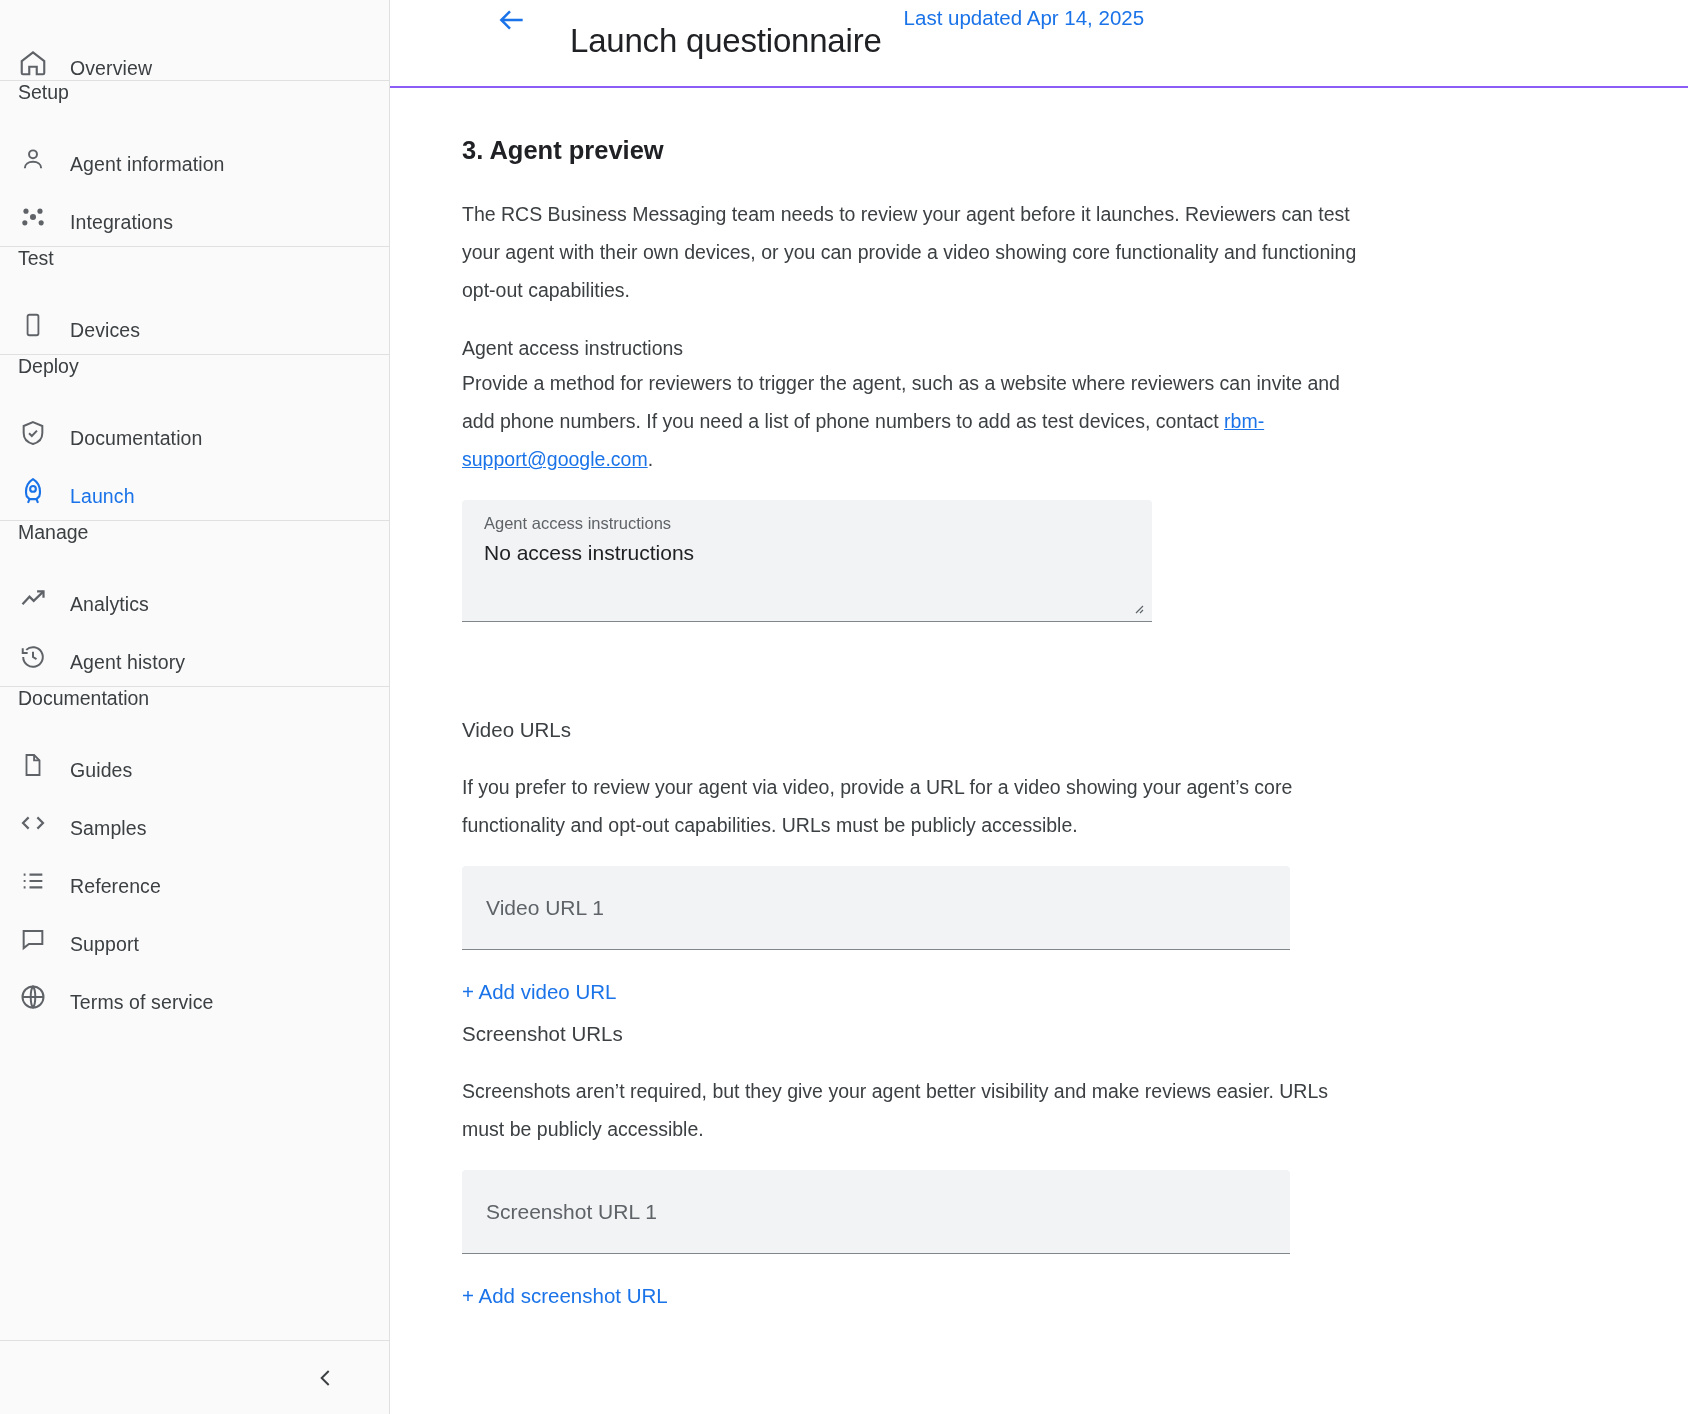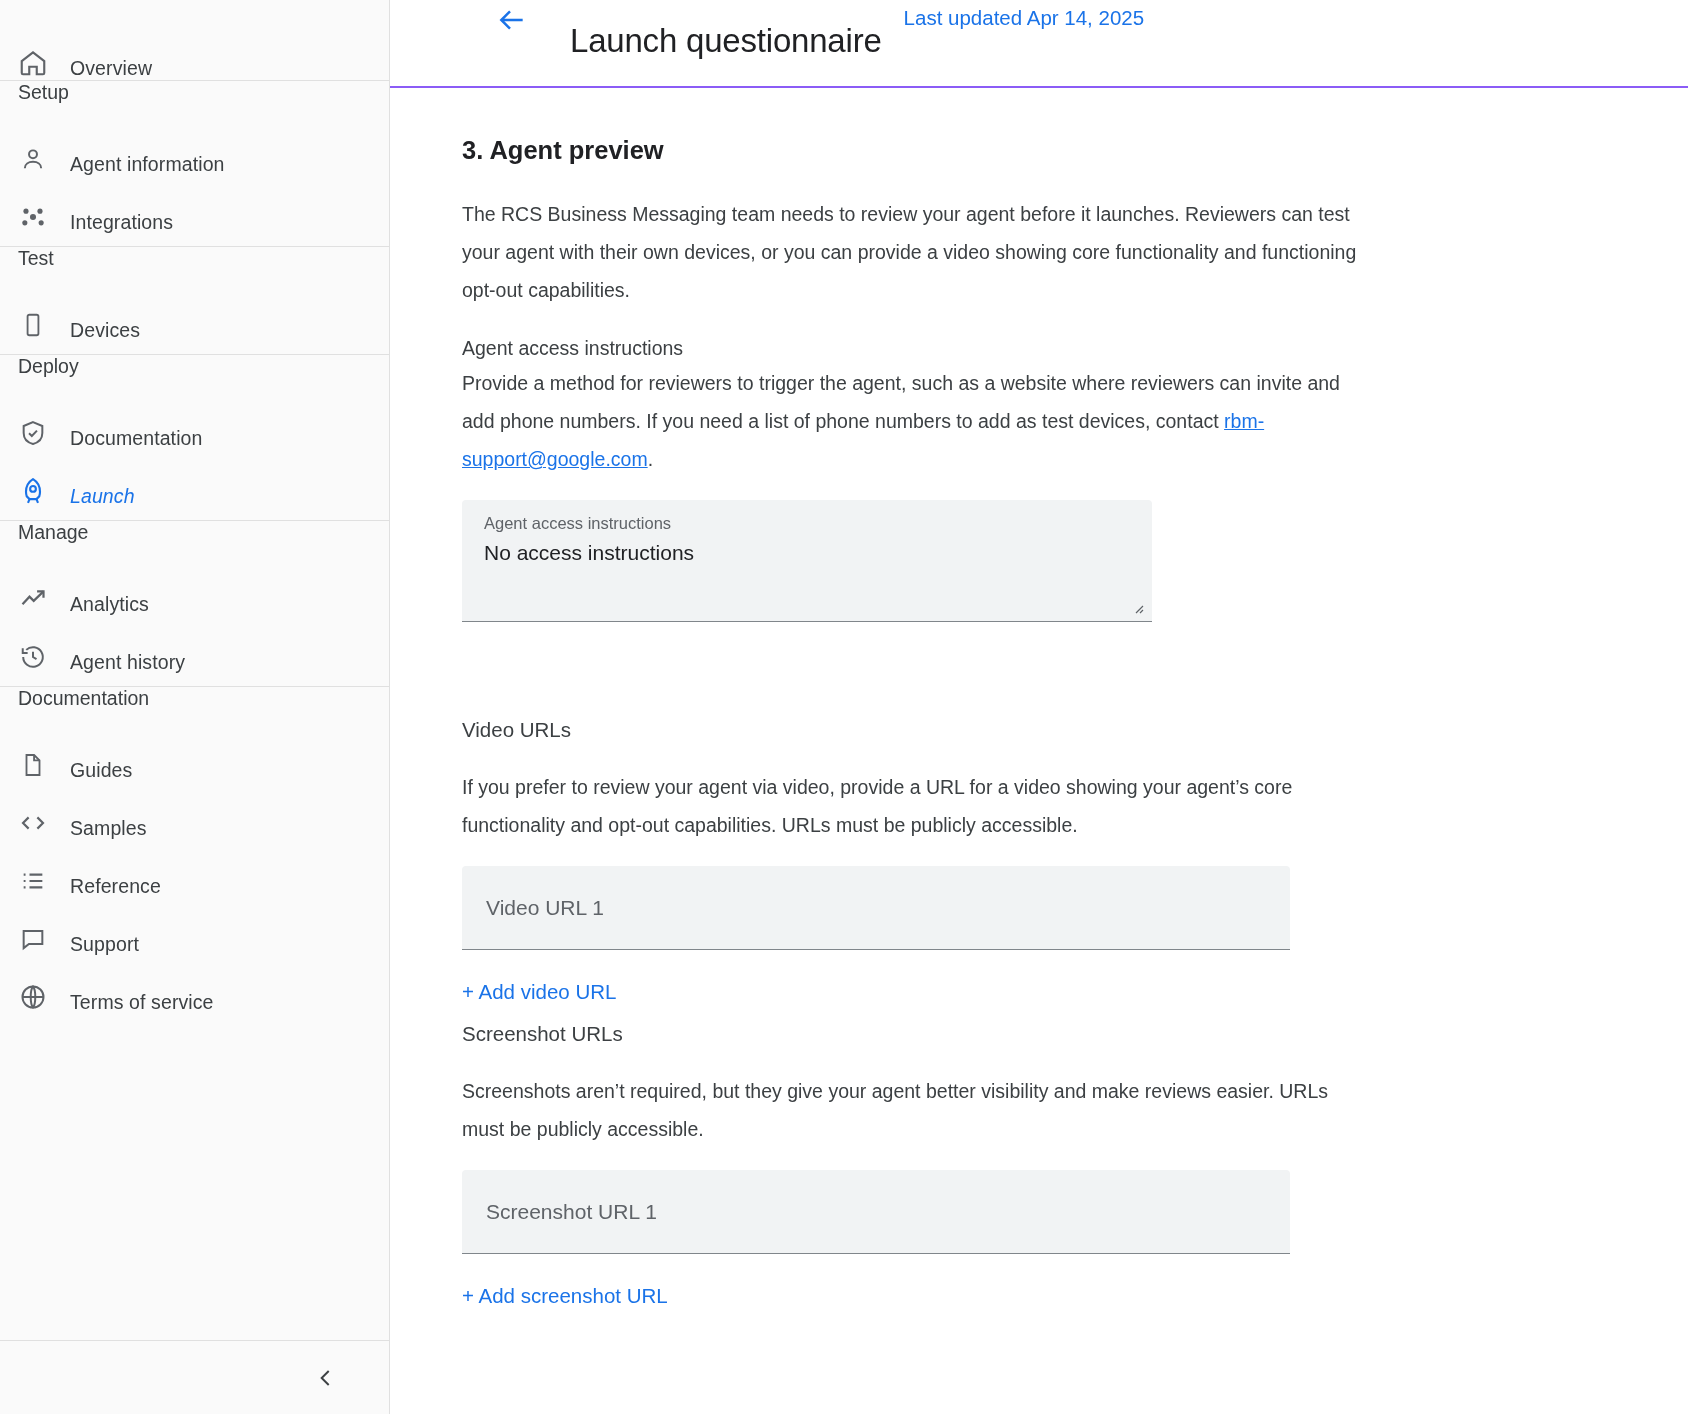--- a/index.html
+++ b/index.html
@@ -41,21 +41,21 @@
     width: 34px;
     min-width: 34px;
     height: 34px;
     display: flex;
     align-items: center;
     justify-content: center;
     margin-right: 20px;
     color: #5f6368;
   }
   .nav-item .lbl { font-size: 19.5px; letter-spacing: .1px; }
-  .nav-item.active { color: #1a73e8; font-style: italic; }
+  .nav-item.active { color: #1a73e8; }
   .nav-item.active .ico { color: #1a73e8; }
   .nav-item.overview { height: 80px; }
   .nav-section {
     border-top: 1px solid #e0e0e0;
     padding-bottom: 12px;
   }
   .nav-section-title {
     font-size: 19.5px;
     color: #3c4043;
     padding-left: 18px;

